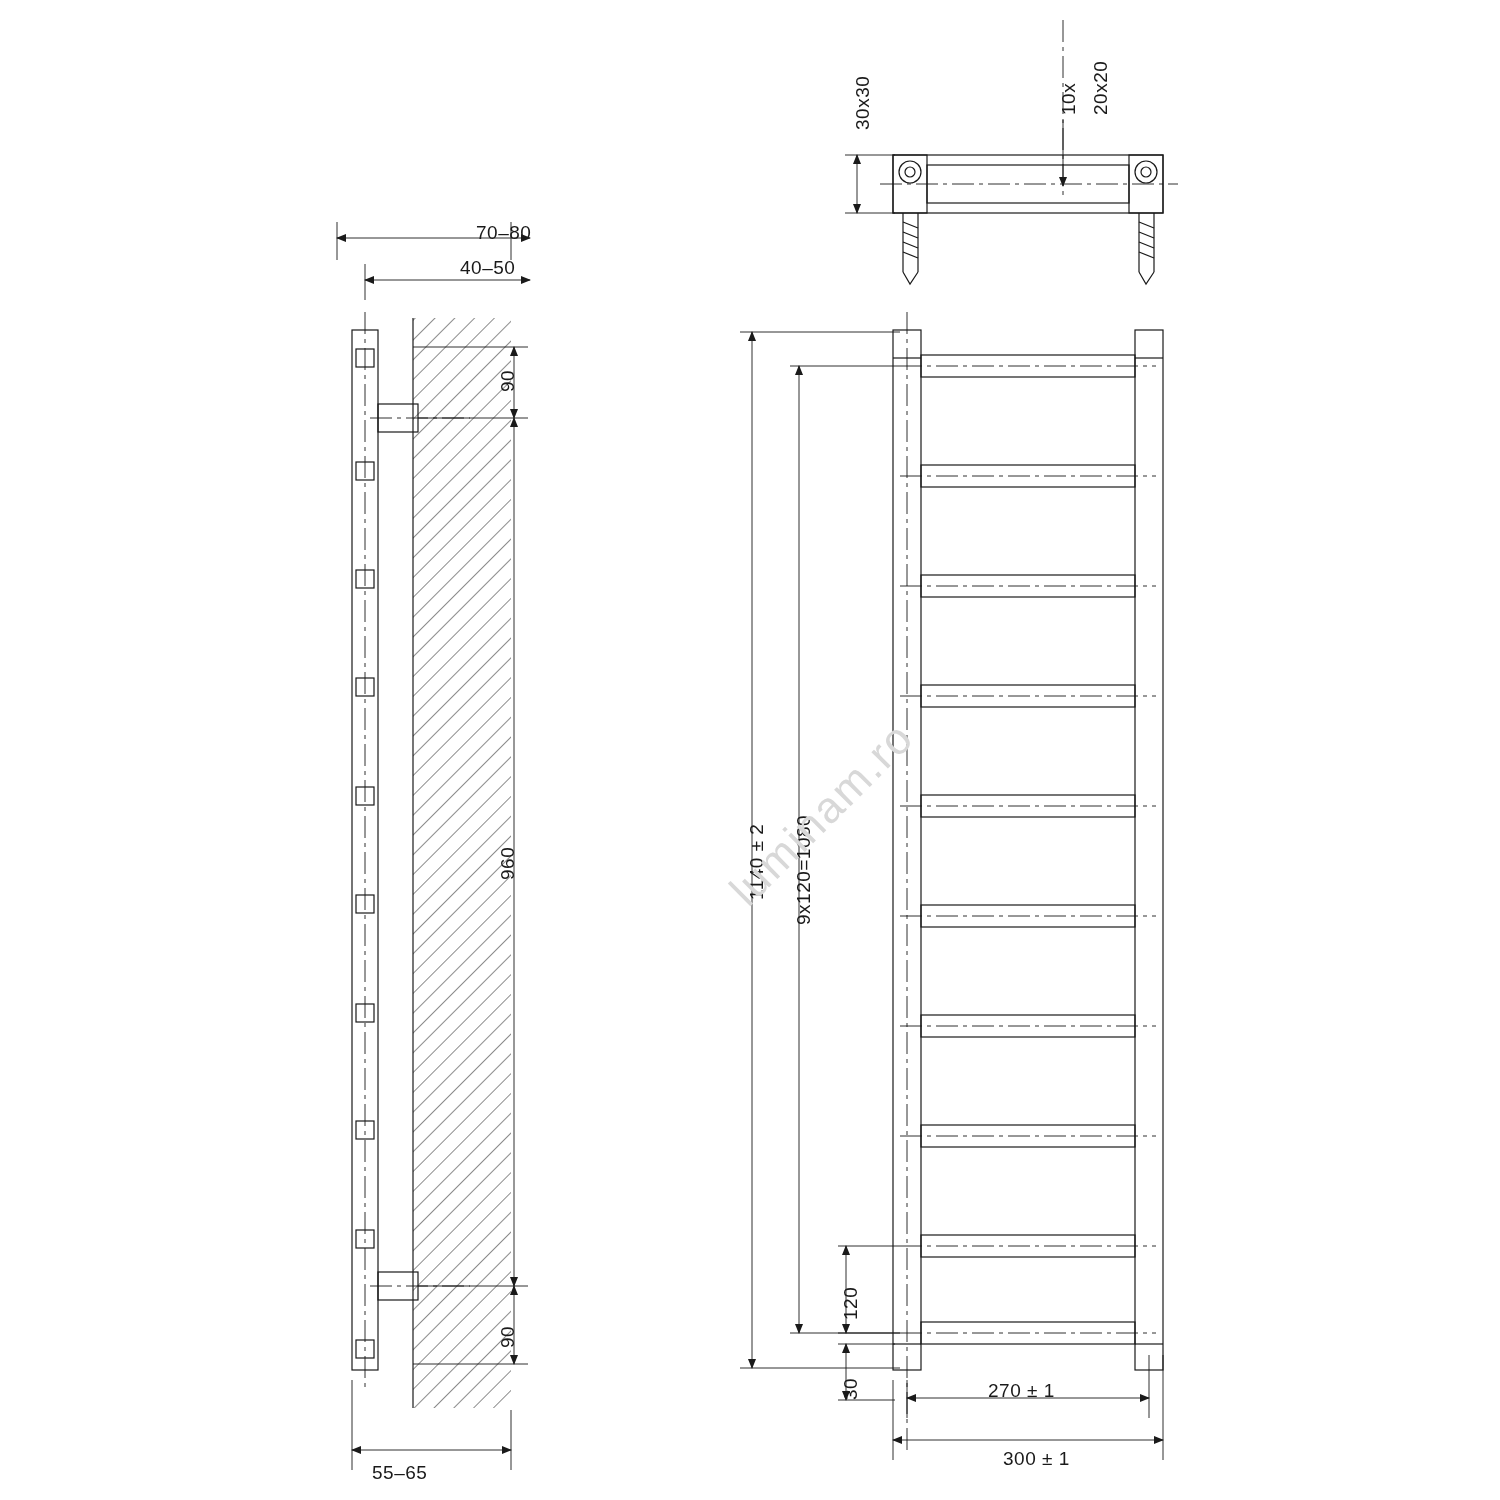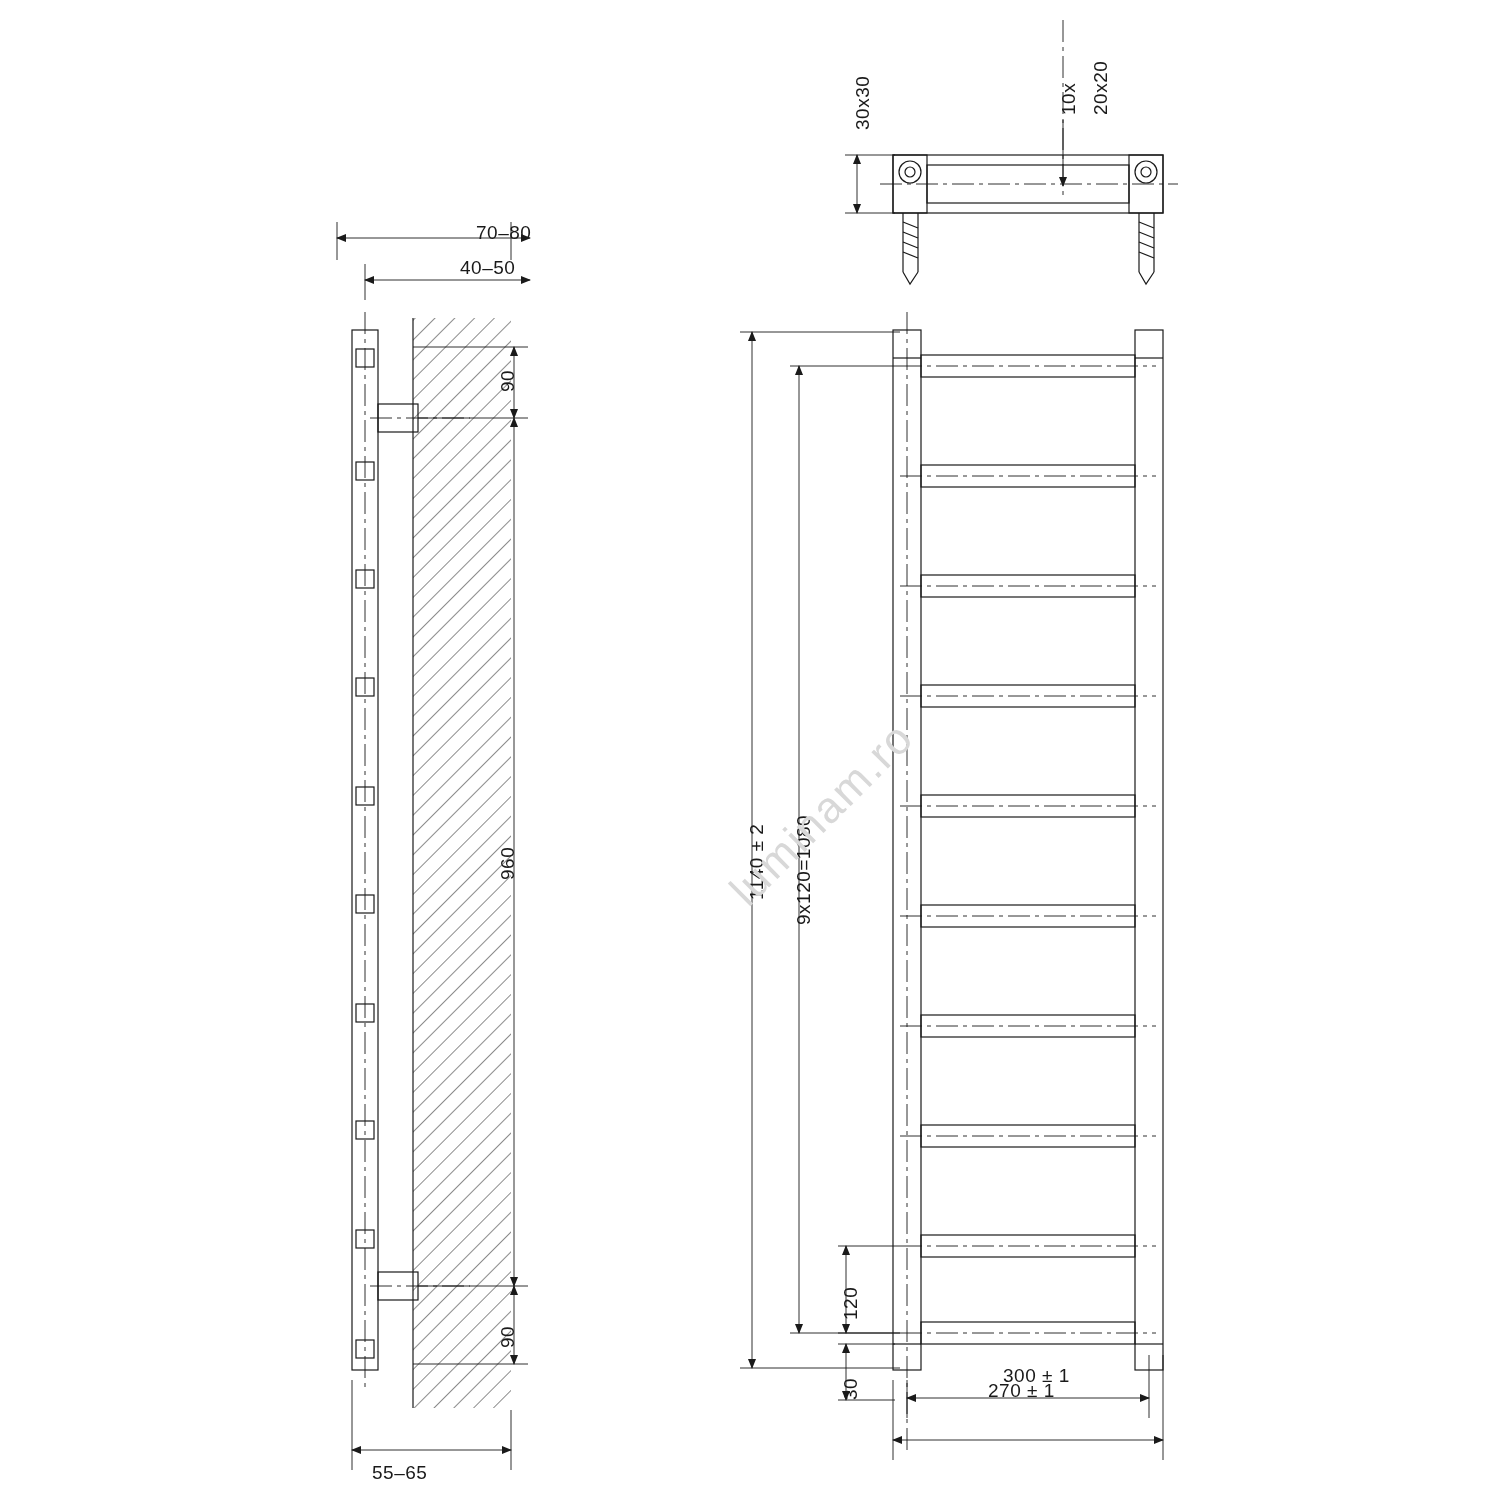--- a/index.html
+++ b/index.html
@@ -248,17 +248,17 @@
 
   <div class="dim-label rot90" style="left:852px; top:130px;">30x30</div>
   <div class="dim-label rot90" style="left:1058px; top:115px;">10x</div>
   <div class="dim-label rot90" style="left:1090px; top:115px;">20x20</div>
 
   <div class="dim-label rot90" style="left:746px; top:900px;">1140 ± 2</div>
   <div class="dim-label rot90" style="left:793px; top:925px;">9x120=1080</div>
   <div class="dim-label rot90" style="left:840px; top:1320px;">120</div>
   <div class="dim-label rot90" style="left:840px; top:1400px;">30</div>
   <div class="dim-label" style="left:988px; top:1374px;margin-top:6px;">270 ± 1</div>
-  <div class="dim-label" style="left:1003px; top:1365px;">300 ± 1</div>
+  <div class="dim-label" style="left:1003px; top:1448px;">300 ± 1</div>
 
   <div class="watermark" style="left:720px; top:880px;">luminam.ro</div>
 
 </div>
 
 </body></html>

